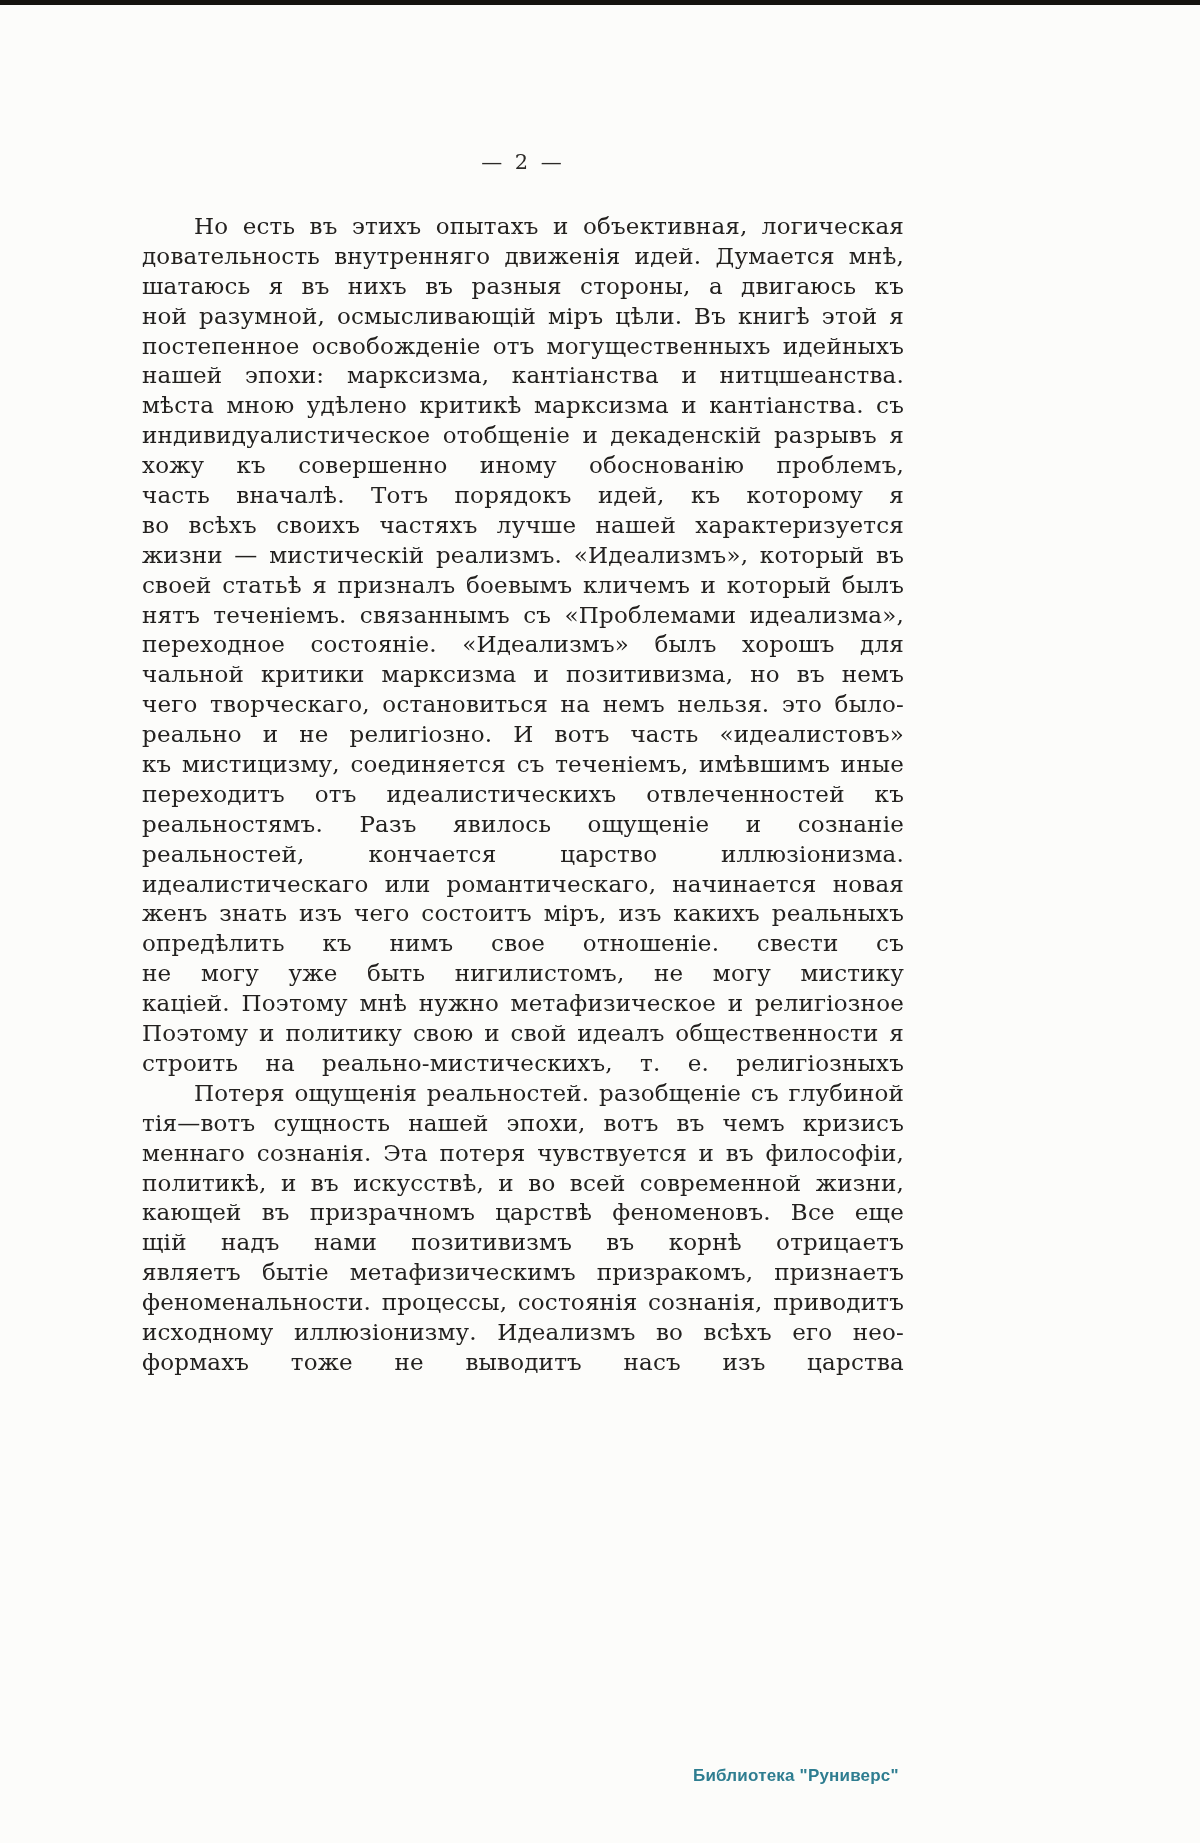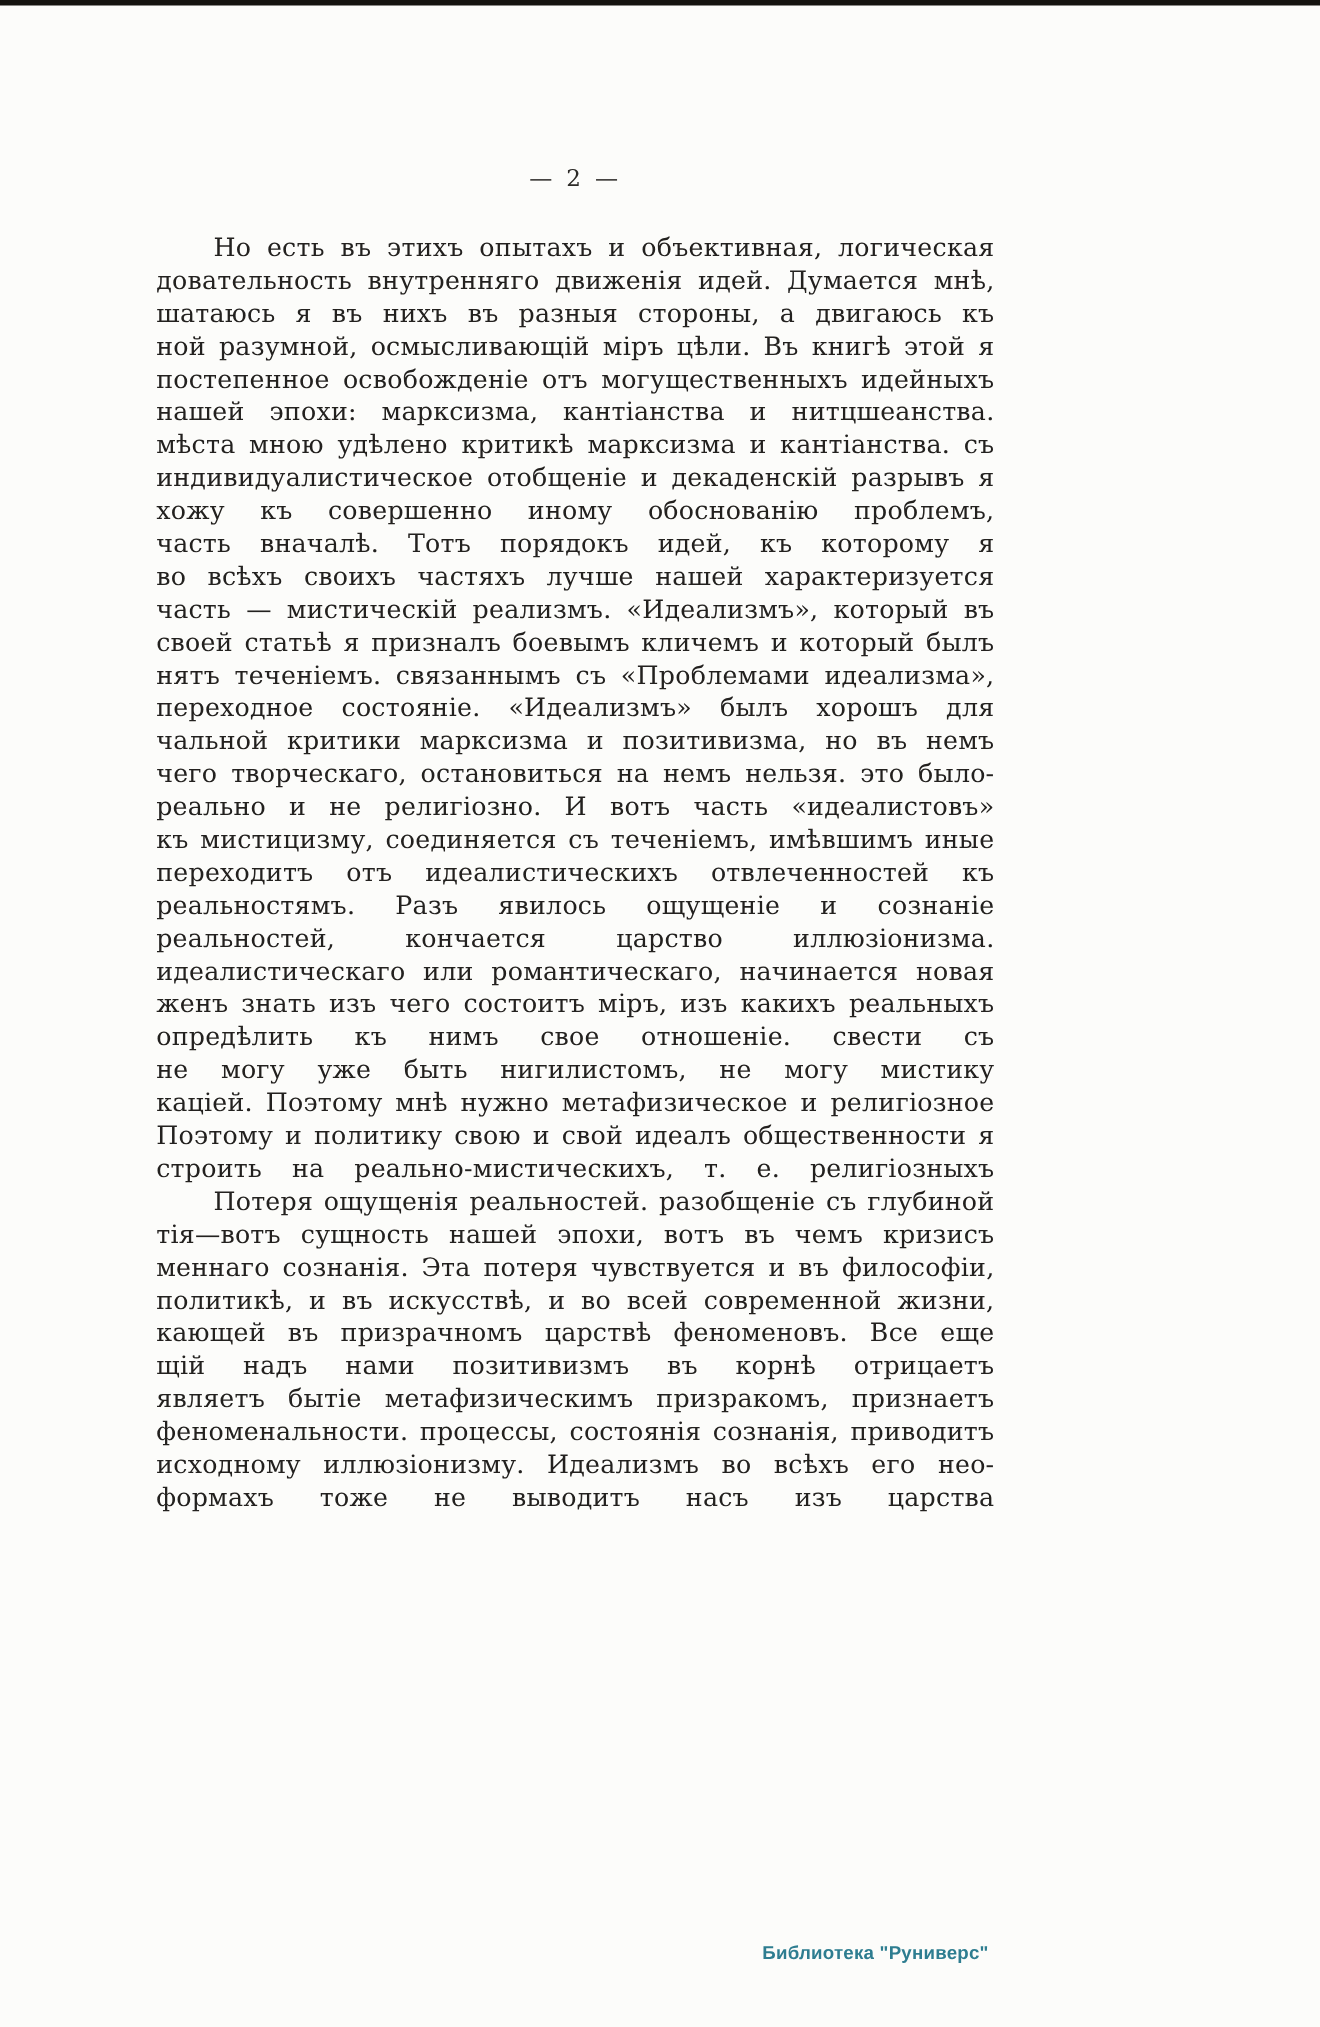--- a/index.html
+++ b/index.html
@@ -61,21 +61,21 @@
         <div class="line">довательность внутренняго движенія идей. Думается мнѣ, что не</div>
         <div class="line">шатаюсь я въ нихъ въ разныя стороны, а двигаюсь къ опредѣлен-</div>
         <div class="line">ной разумной, осмысливающій міръ цѣли. Въ книгѣ этой я вижу</div>
         <div class="line">постепенное освобожденіе отъ могущественныхъ идейныхъ теченій</div>
         <div class="line">нашей эпохи: марксизма, кантіанства и нитцшеанства. Много</div>
         <div class="line">мѣста мною удѣлено критикѣ марксизма и кантіанства. съ ко-</div>
         <div class="line">индивидуалистическое отобщеніе и декаденскій разрывъ я пере-</div>
         <div class="line">хожу къ совершенно иному обоснованію проблемъ, поставлен-</div>
         <div class="line">часть вначалѣ. Тотъ порядокъ идей, къ которому я тяготѣю,</div>
         <div class="line">во всѣхъ своихъ частяхъ лучше нашей характеризуется сло-</div>
-        <div class="line"><span>часть — </span><span class="it">мистическій реализмъ</span><span>. «Идеализмъ», который въ первой</span></div>
+        <div class="line"><span>жизни — </span><span class="it">мистическій реализмъ</span><span>. «Идеализмъ», который въ первой</span></div>
         <div class="line">своей статьѣ я призналъ боевымъ кличемъ и который былъ при-</div>
         <div class="line">нятъ теченіемъ. связаннымъ съ «Проблемами идеализма», есть</div>
         <div class="line">переходное состояніе. «Идеализмъ» былъ хорошъ для первона-</div>
         <div class="line">чальной критики марксизма и позитивизма, но въ немъ нѣтъ ни-</div>
         <div class="line">чего творческаго, остановиться на немъ нельзя. это было-бы не</div>
         <div class="line">реально и не религіозно. И вотъ часть «идеалистовъ» идетъ дальше.</div>
         <div class="line">къ мистицизму, соединяется съ теченіемъ, имѣвшимъ иные истоки.</div>
         <div class="line">переходитъ отъ идеалистическихъ отвлеченностей къ мистическимъ</div>
         <div class="line">реальностямъ. Разъ явилось ощущеніе и сознаніе мистическихъ</div>
         <div class="line">реальностей, кончается царство иллюзіонизма. позитивистическаго,</div>

